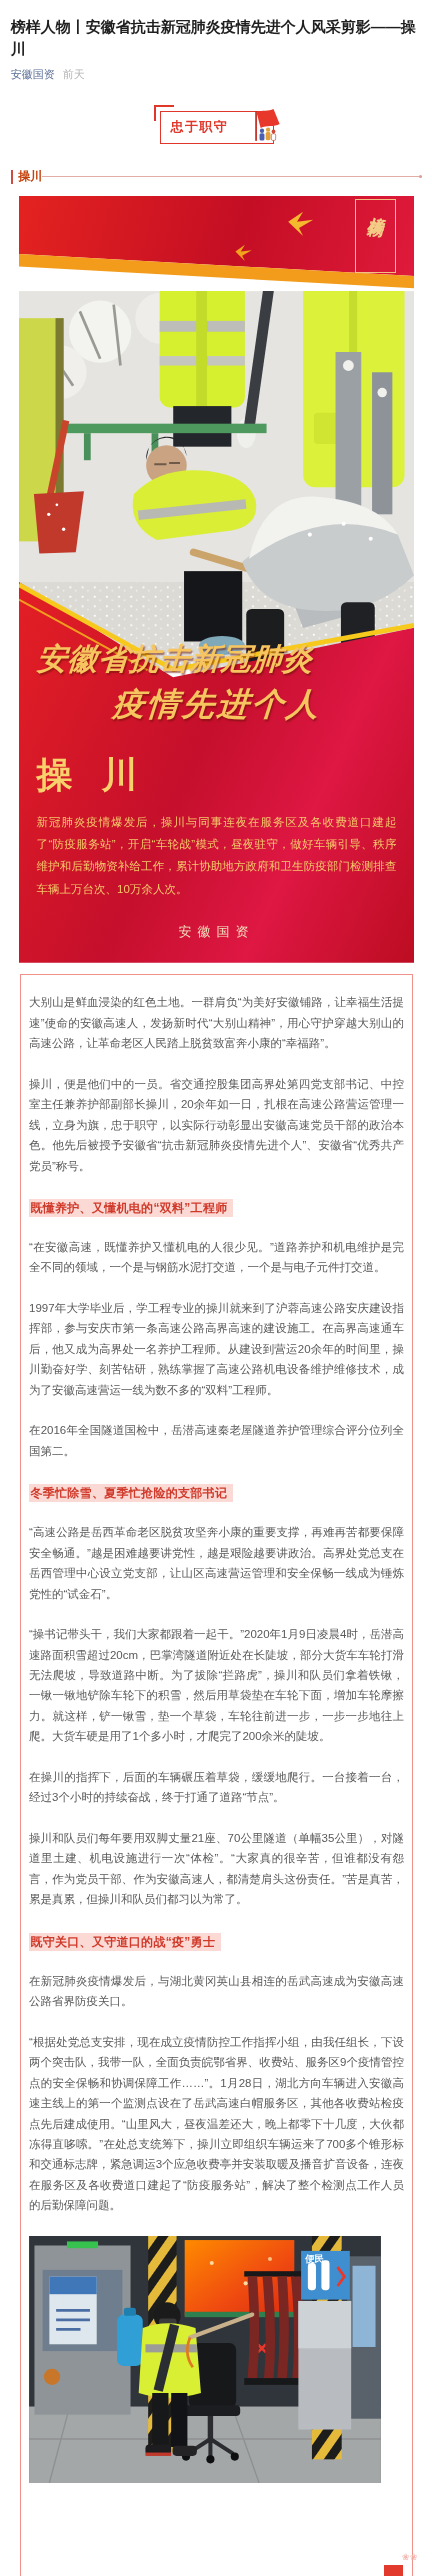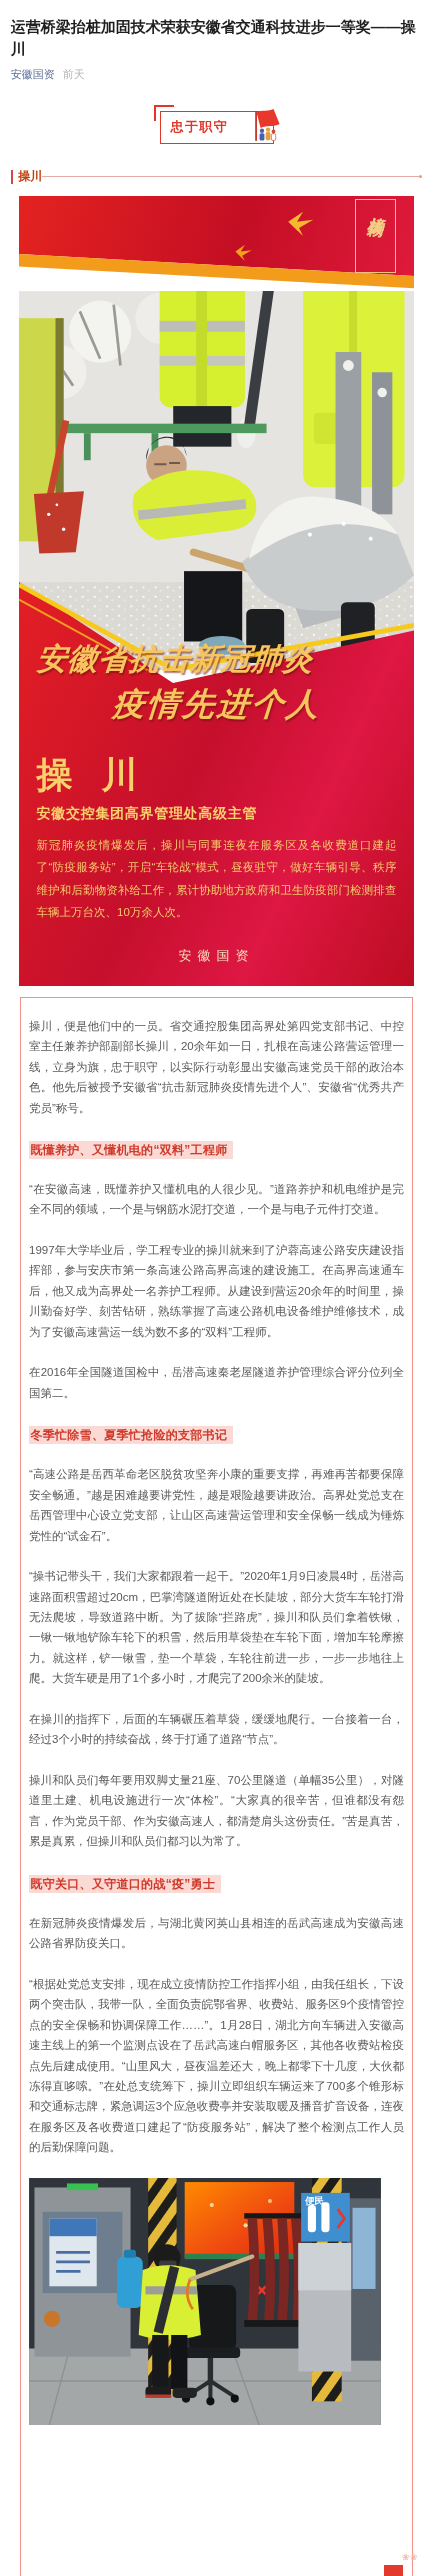--- a/index.html
+++ b/index.html
@@ -64,21 +64,21 @@
   .photo2{margin:1.4px 0 21.6px;}
   .photo2 svg{display:block;}
   
   .orn-red{position:absolute;left:384px;top:2565px;width:19px;height:10.8px;background:#e23a2c;}
   .orn-pink{position:absolute;left:402px;top:2552px;color:#f3b6ae;font-size:8.8px;letter-spacing:0.7px;}
 </style>
 </head>
 <body>
 
 <div class="header">
-  <h1 class="page-title">运营桥梁抬桩加固技术荣获安徽省交通科技进步一等奖——操川</h1>
+  <h1 class="page-title">榜样人物丨安徽省抗击新冠肺炎疫情先进个人风采剪影——操川</h1>
   <div class="meta">
     <a>安徽国资</a><span class="time">前天</span>
   </div>
 </div>
 
 <div class="badge-wrap">
   <div class="badge-corner"></div>
   <div class="badge-box">
     <span class="badge-label">忠于职守</span>
     <span class="badge-flag">
@@ -187,29 +187,29 @@
   <div class="poster-bottom">
     <div class="pb-bg"></div>
     <svg class="pb-stripes" viewBox="0 0 584 140" preserveAspectRatio="none">
       <polyline points="0,4 228,129 584,64" fill="none" stroke="#f6c91c" stroke-width="7"></polyline>
       <polyline points="0,26 190,130" fill="none" stroke="#f6c91c" stroke-width="3" opacity="0.75"></polyline>
     </svg>
     <div class="pb-content">
       <div class="pb-title pb-t1">安徽省抗击新冠肺炎</div>
       <div class="pb-title pb-t2">疫情先进个人</div>
       <div class="pb-name">操 川</div>
-      <div class="pb-role">安徽交控集团高界管理处高级主管</div>
       <div class="pb-summary">新冠肺炎疫情爆发后，操川与同事连夜在服务区及各收费道口建起了“防疫服务站”，开启“车轮战”模式，昼夜驻守，做好车辆引导、秩序维护和后勤物资补给工作，累计协助地方政府和卫生防疫部门检测排查车辆上万台次、10万余人次。</div>
       <div class="pb-footer">安徽国资</div>
     </div>
   </div>
 </div>
 
 <div class="article-box">
   <div>
+      <p class="para">大别山是鲜血浸染的红色土地。一群肩负“为美好安徽铺路，让幸福生活提速”使命的安徽高速人，发扬新时代“大别山精神”，用心守护穿越大别山的高速公路，让革命老区人民踏上脱贫致富奔小康的“幸福路”。</p>
       <p class="para">操川，便是他们中的一员。省交通控股集团高界处第四党支部书记、中控室主任兼养护部副部长操川，20余年如一日，扎根在高速公路营运管理一线，立身为旗，忠于职守，以实际行动彰显出安徽高速党员干部的政治本色。他先后被授予安徽省“抗击新冠肺炎疫情先进个人”、安徽省“优秀共产党员”称号。</p>
       <h3 class="subhead"><span class="hl">既懂养护、又懂机电的“双料”工程师</span></h3>
       <p class="para">“在安徽高速，既懂养护又懂机电的人很少见。”道路养护和机电维护是完全不同的领域，一个是与钢筋水泥打交道，一个是与电子元件打交道。</p>
       <p class="para">1997年大学毕业后，学工程专业的操川就来到了沪蓉高速公路安庆建设指挥部，参与安庆市第一条高速公路高界高速的建设施工。在高界高速通车后，他又成为高界处一名养护工程师。从建设到营运20余年的时间里，操川勤奋好学、刻苦钻研，熟练掌握了高速公路机电设备维护维修技术，成为了安徽高速营运一线为数不多的“双料”工程师。</p>
       <p class="para">在2016年全国隧道国检中，岳潜高速秦老屋隧道养护管理综合评分位列全国第二。</p>
       <h3 class="subhead"><span class="hl">冬季忙除雪、夏季忙抢险的支部书记</span></h3>
       <p class="para">“高速公路是岳西革命老区脱贫攻坚奔小康的重要支撑，再难再苦都要保障安全畅通。”越是困难越要讲党性，越是艰险越要讲政治。高界处党总支在岳西管理中心设立党支部，让山区高速营运管理和安全保畅一线成为锤炼党性的“试金石”。</p>
       <p class="para">“操书记带头干，我们大家都跟着一起干。”2020年1月9日凌晨4时，岳潜高速路面积雪超过20cm，巴掌湾隧道附近处在长陡坡，部分大货车车轮打滑无法爬坡，导致道路中断。为了拔除“拦路虎”，操川和队员们拿着铁锹，一锹一锹地铲除车轮下的积雪，然后用草袋垫在车轮下面，增加车轮摩擦力。就这样，铲一锹雪，垫一个草袋，车轮往前进一步，一步一步地往上爬。大货车硬是用了1个多小时，才爬完了200余米的陡坡。</p>
       <p class="para">在操川的指挥下，后面的车辆碾压着草袋，缓缓地爬行。一台接着一台，经过3个小时的持续奋战，终于打通了道路“节点”。</p>
       <p class="para">操川和队员们每年要用双脚丈量21座、70公里隧道（单幅35公里），对隧道里土建、机电设施进行一次“体检”。“大家真的很辛苦，但谁都没有怨言，作为党员干部、作为安徽高速人，都清楚肩头这份责任。”苦是真苦，累是真累，但操川和队员们都习以为常了。</p>

